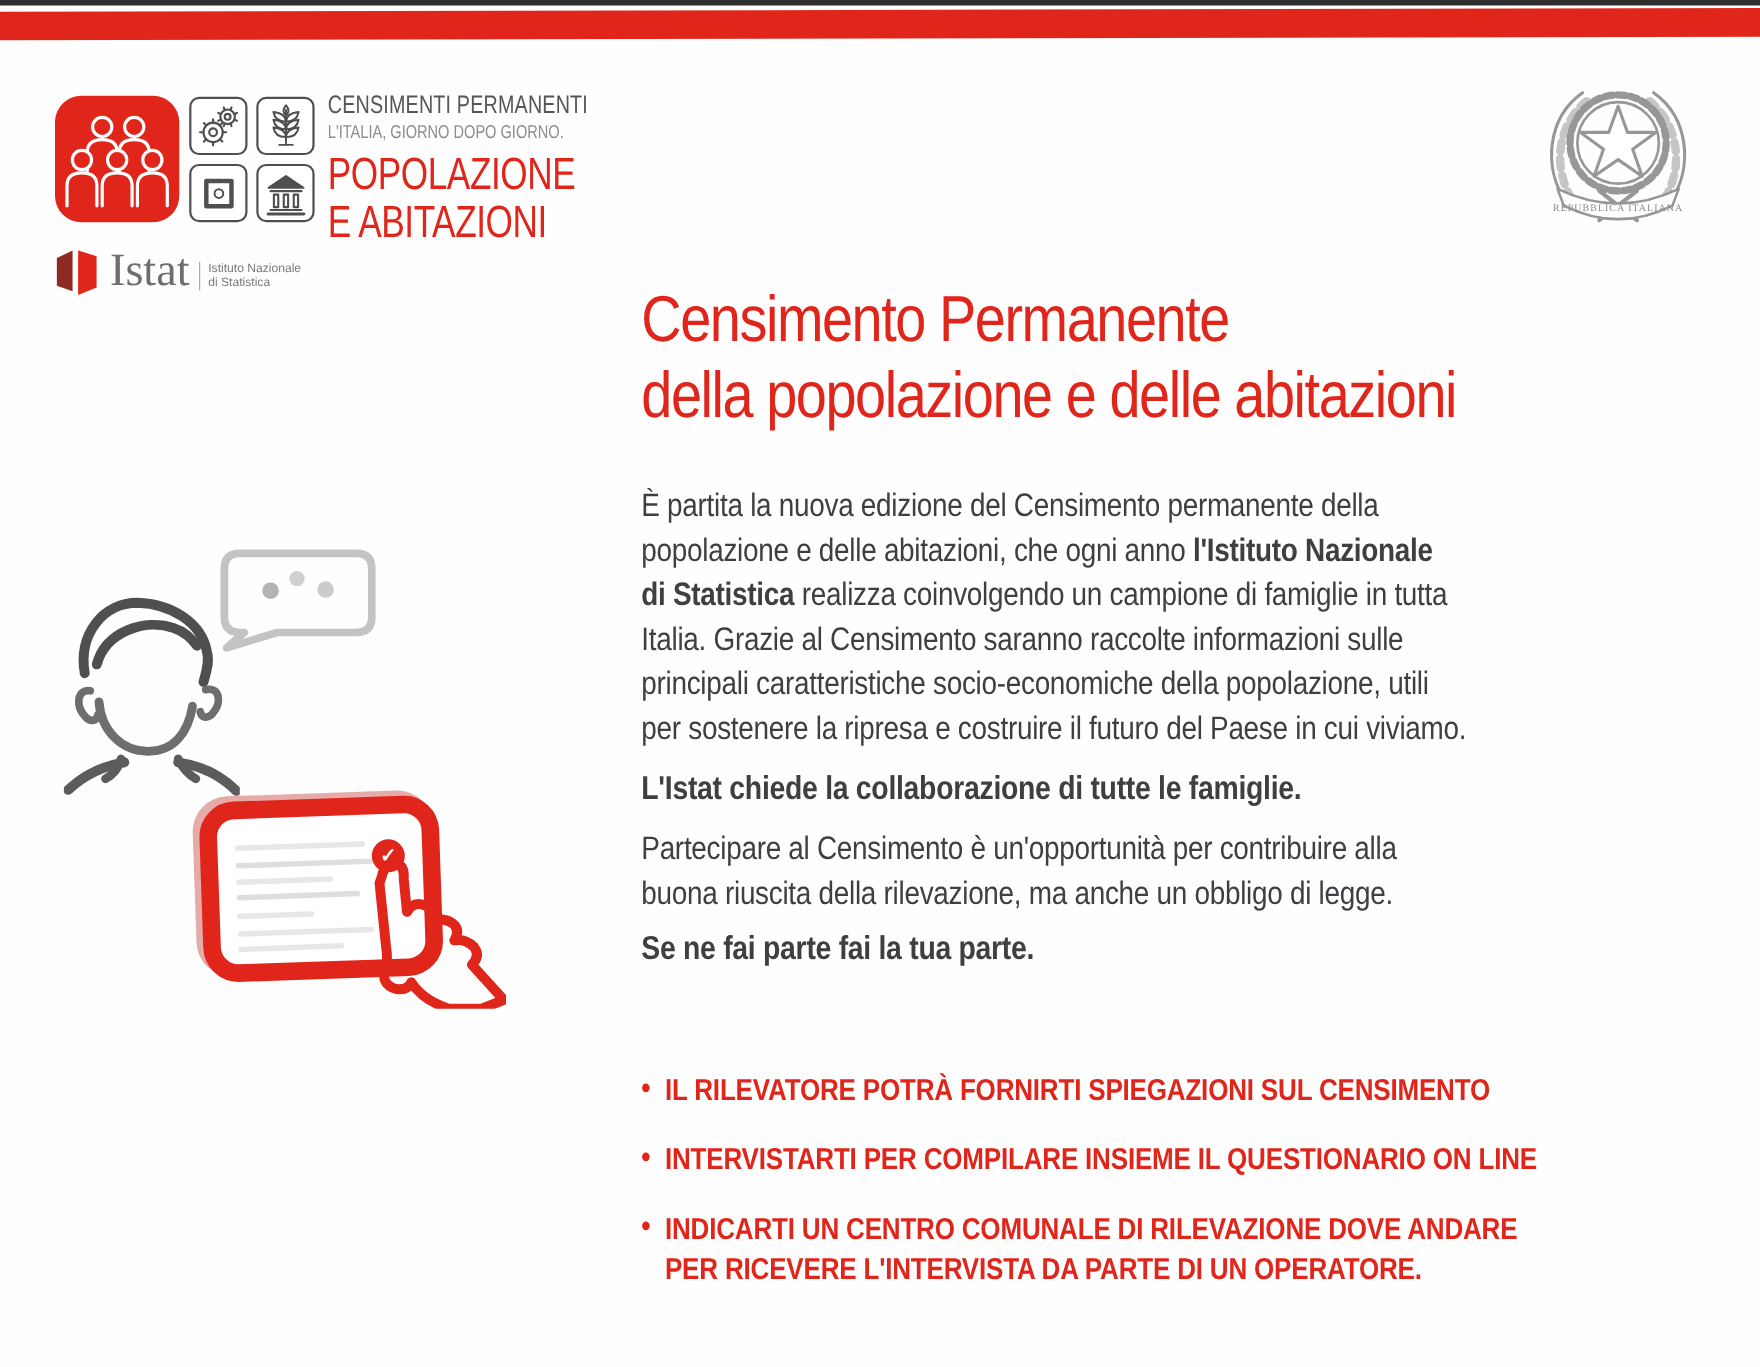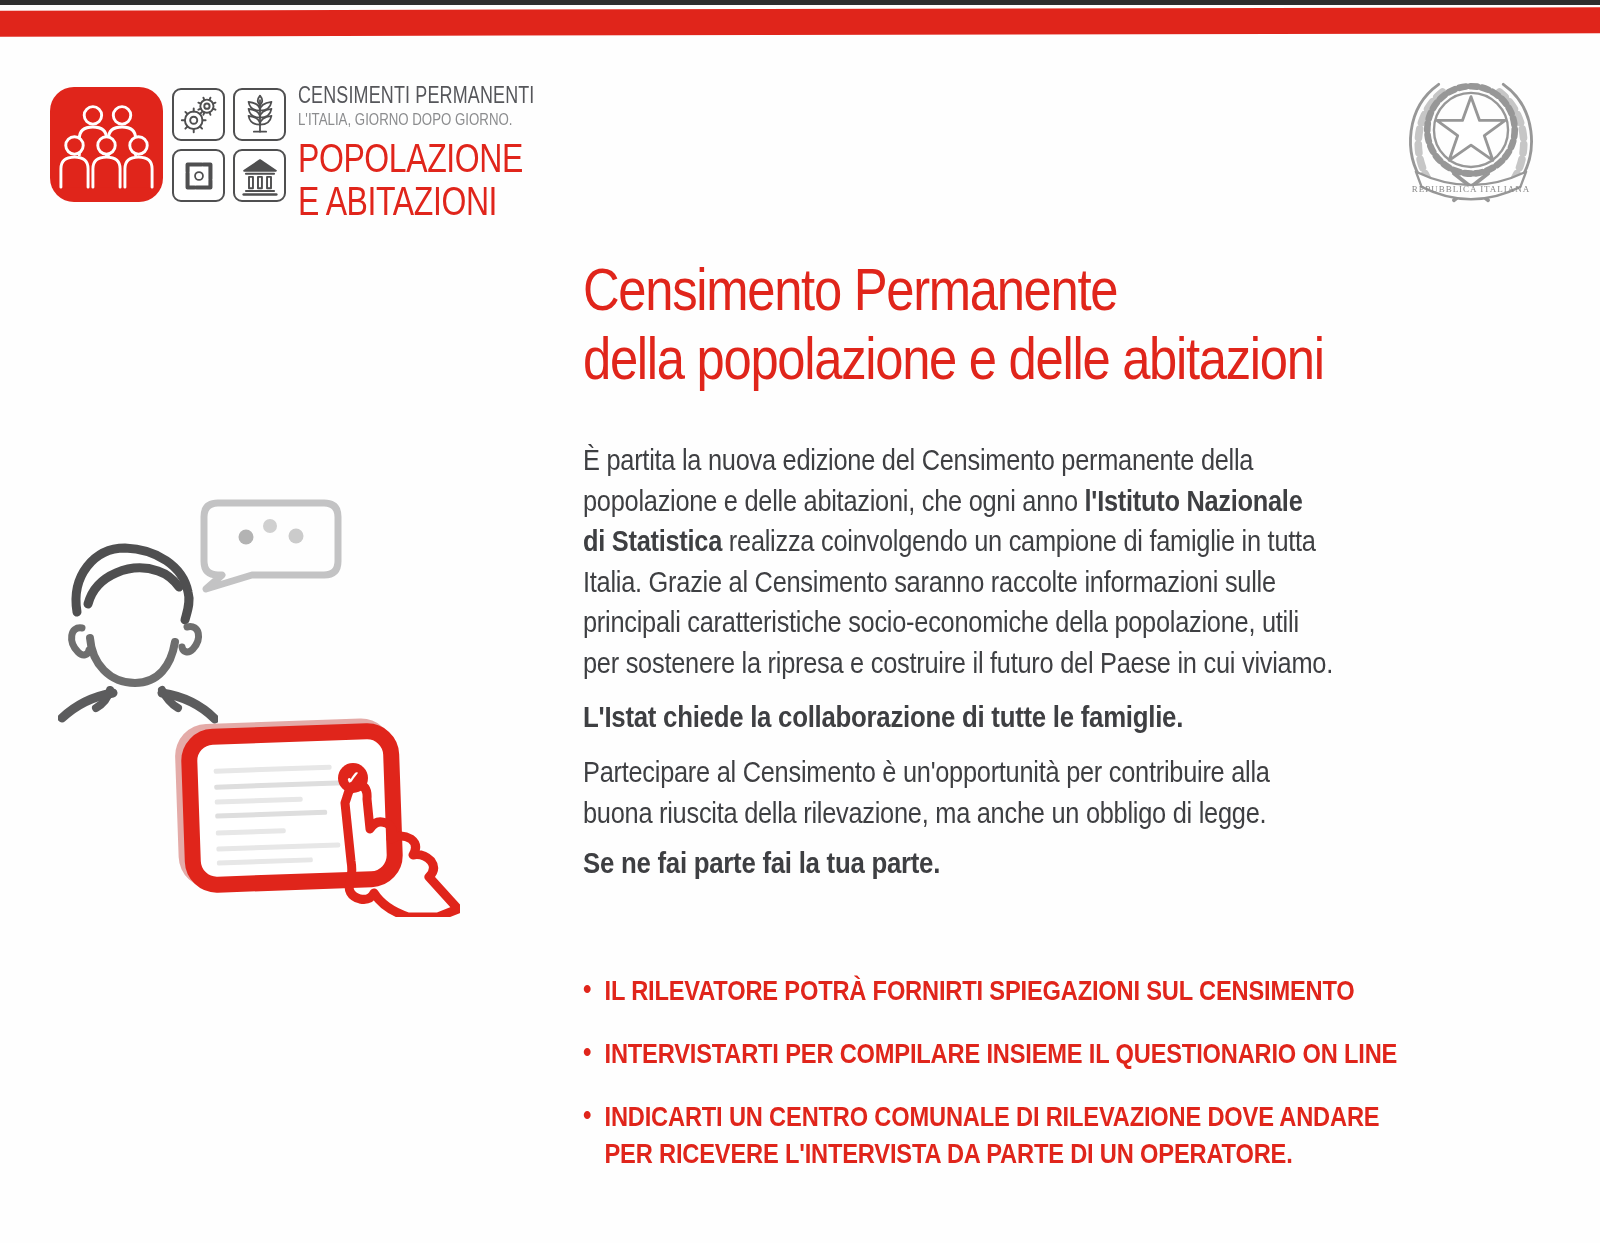--- a/index.html
+++ b/index.html
@@ -153,20 +153,29 @@
     </div>
   </div>
 
   <div class="brand-text">
     <div class="kicker1">CENSIMENTI PERMANENTI</div>
     <div class="kicker2">L'ITALIA, GIORNO DOPO GIORNO.</div>
     <div class="brand-title">POPOLAZIONE
 E ABITAZIONI</div>
   </div>
 
+  <div class="istat">
+    <svg class="istat-marks" viewBox="0 0 50 52">
+      <path d="M2,10 L19,2 L19,46 L2,40 Z" fill="var(--maroon)"></path>
+      <path d="M25,2 L45,8 L45,42 L25,50 Z" fill="var(--red)"></path>
+    </svg>
+    <div class="istat-word">Istat</div>
+    <div class="istat-desc">Istituto Nazionale
+di Statistica</div>
+  </div>
 
   <svg class="emblem" viewBox="0 0 160 160">
     <g class="st em">
       <path d="M36,126 C18,98 20,56 50,32" stroke-width="8" stroke-dasharray="9 7" opacity=".55"></path>
       <path d="M124,126 C142,98 140,56 110,32" stroke-width="8" stroke-dasharray="9 7" opacity=".55"></path>
       <path d="M30,128 C8,96 12,48 46,24" stroke-width="3"></path>
       <path d="M130,128 C152,96 148,48 114,24" stroke-width="3"></path>
       <circle cx="80" cy="72" r="46" stroke-width="7" stroke-dasharray="7 5"></circle>
       <circle cx="80" cy="72" r="39" stroke-width="2.5"></circle>
       <path d="M80,37 L89,62 L116,62 L94,78 L103,104 L80,88 L57,104 L66,78 L44,62 L71,62 Z" stroke-width="3" fill="#fff"></path>

